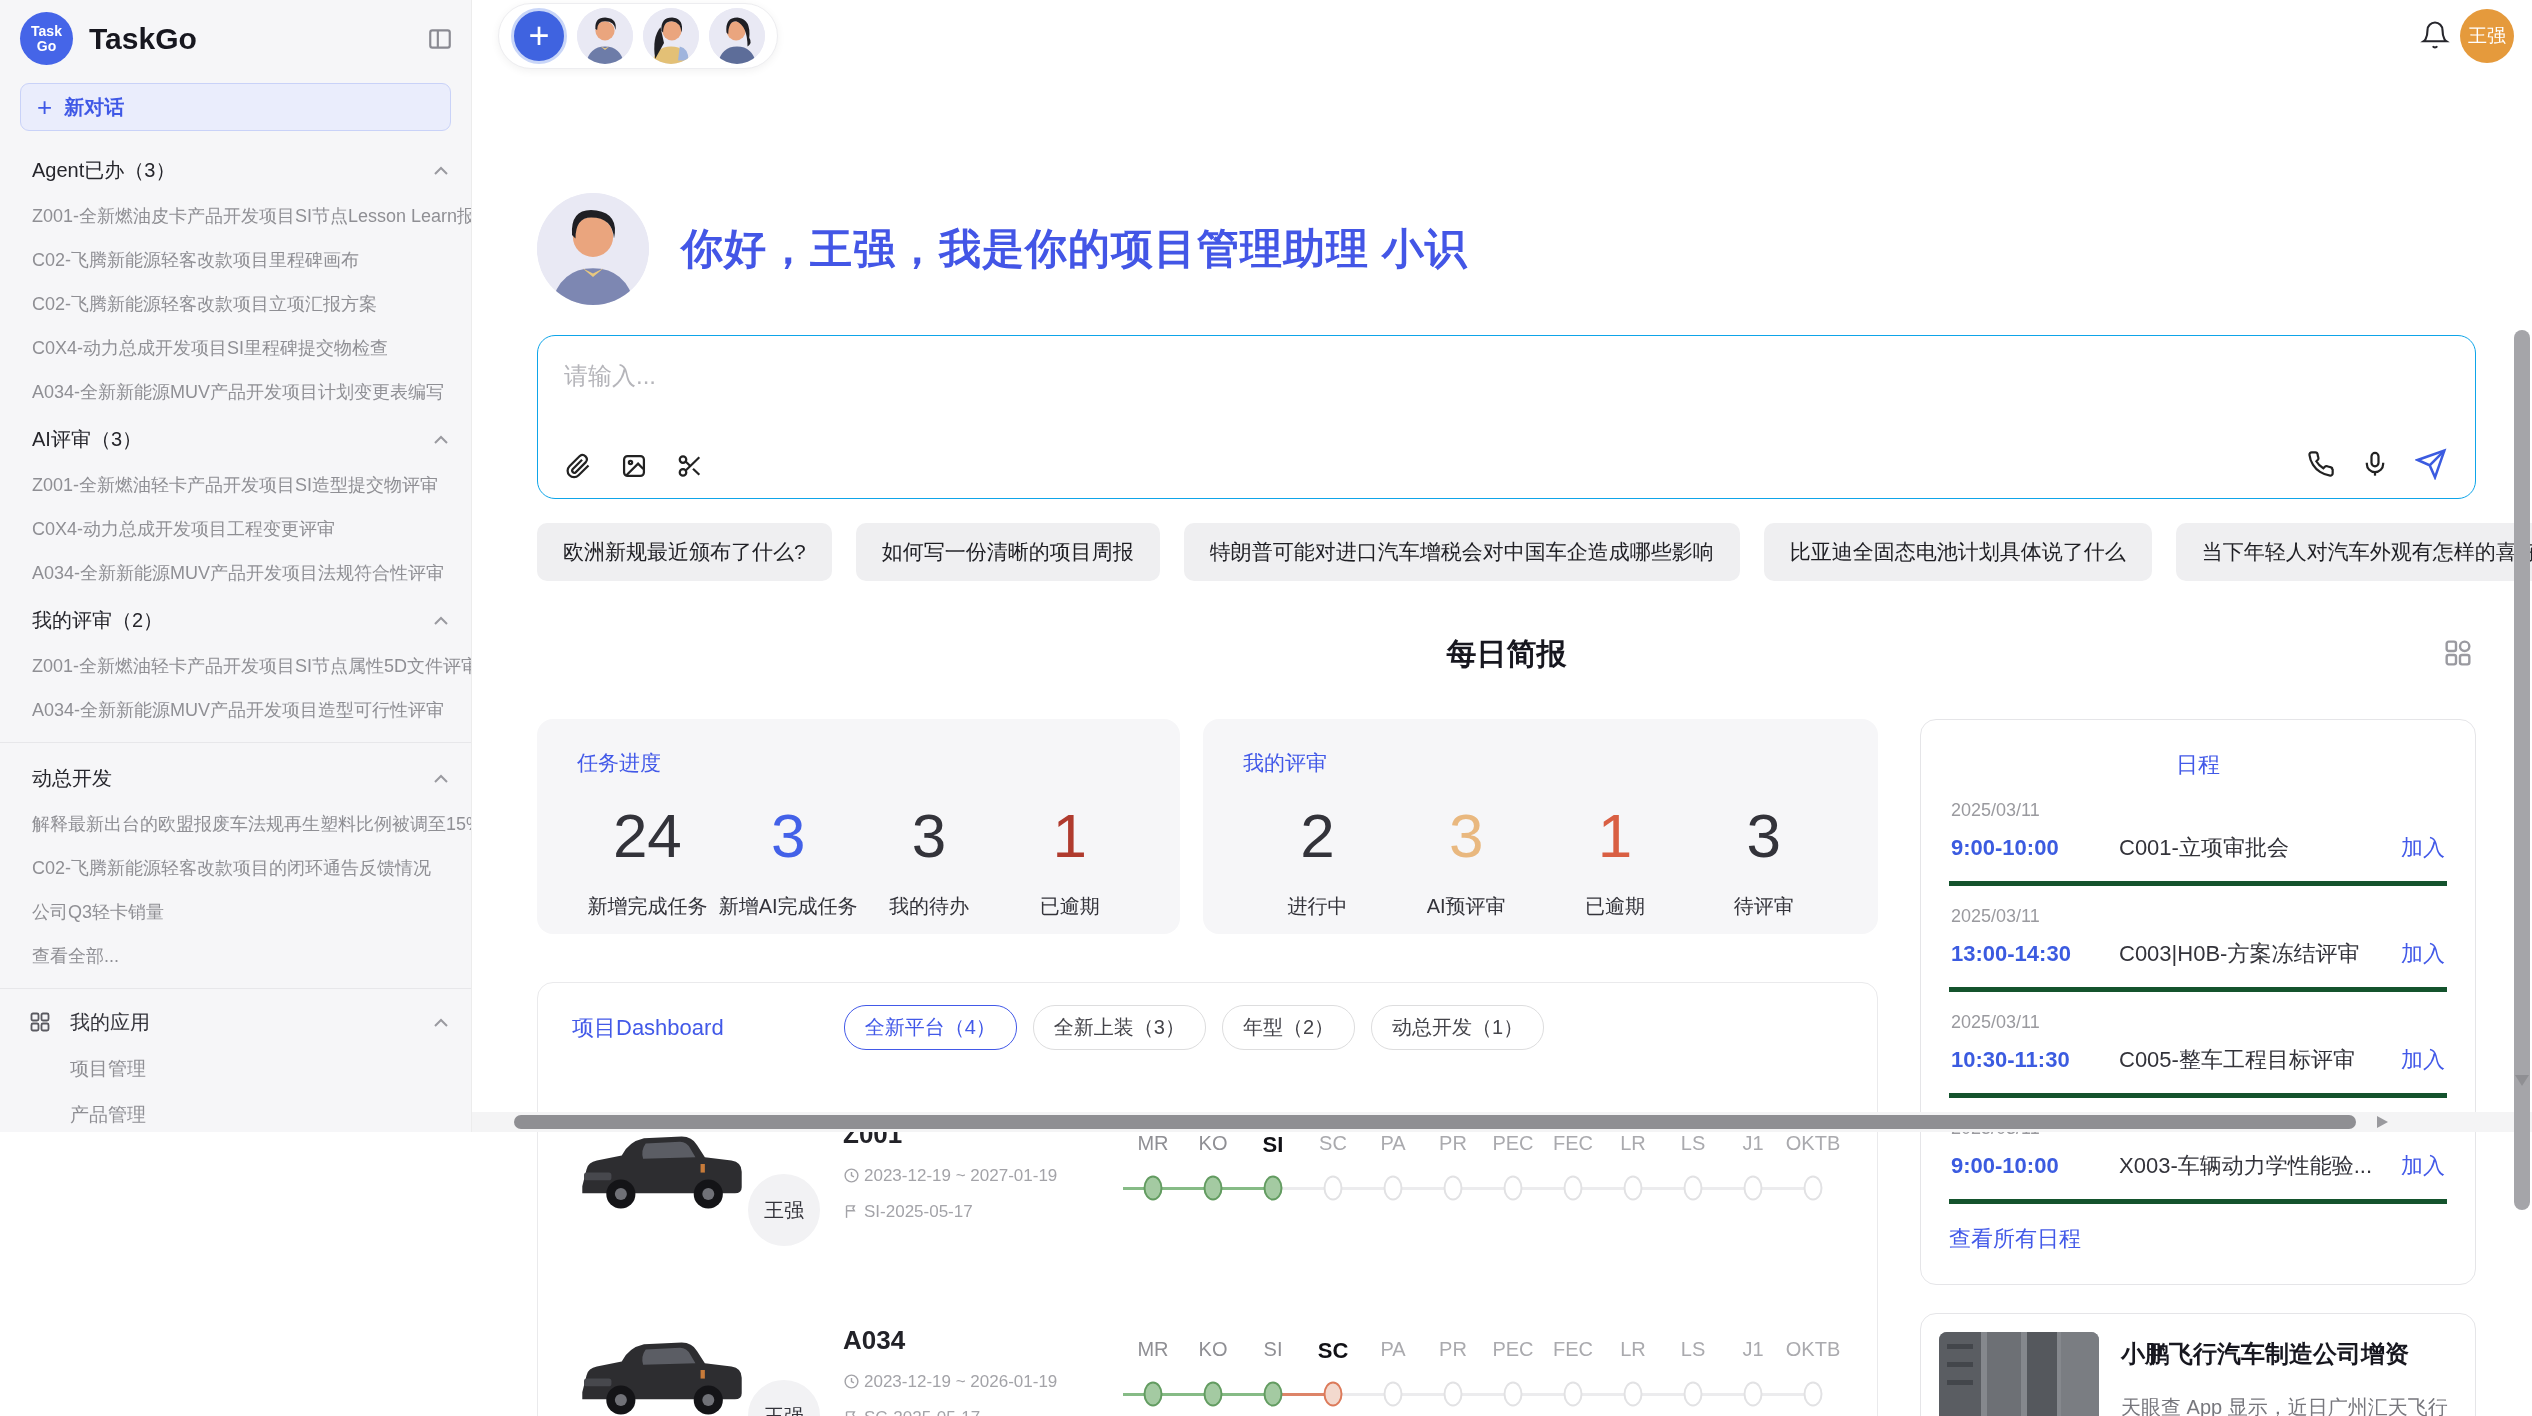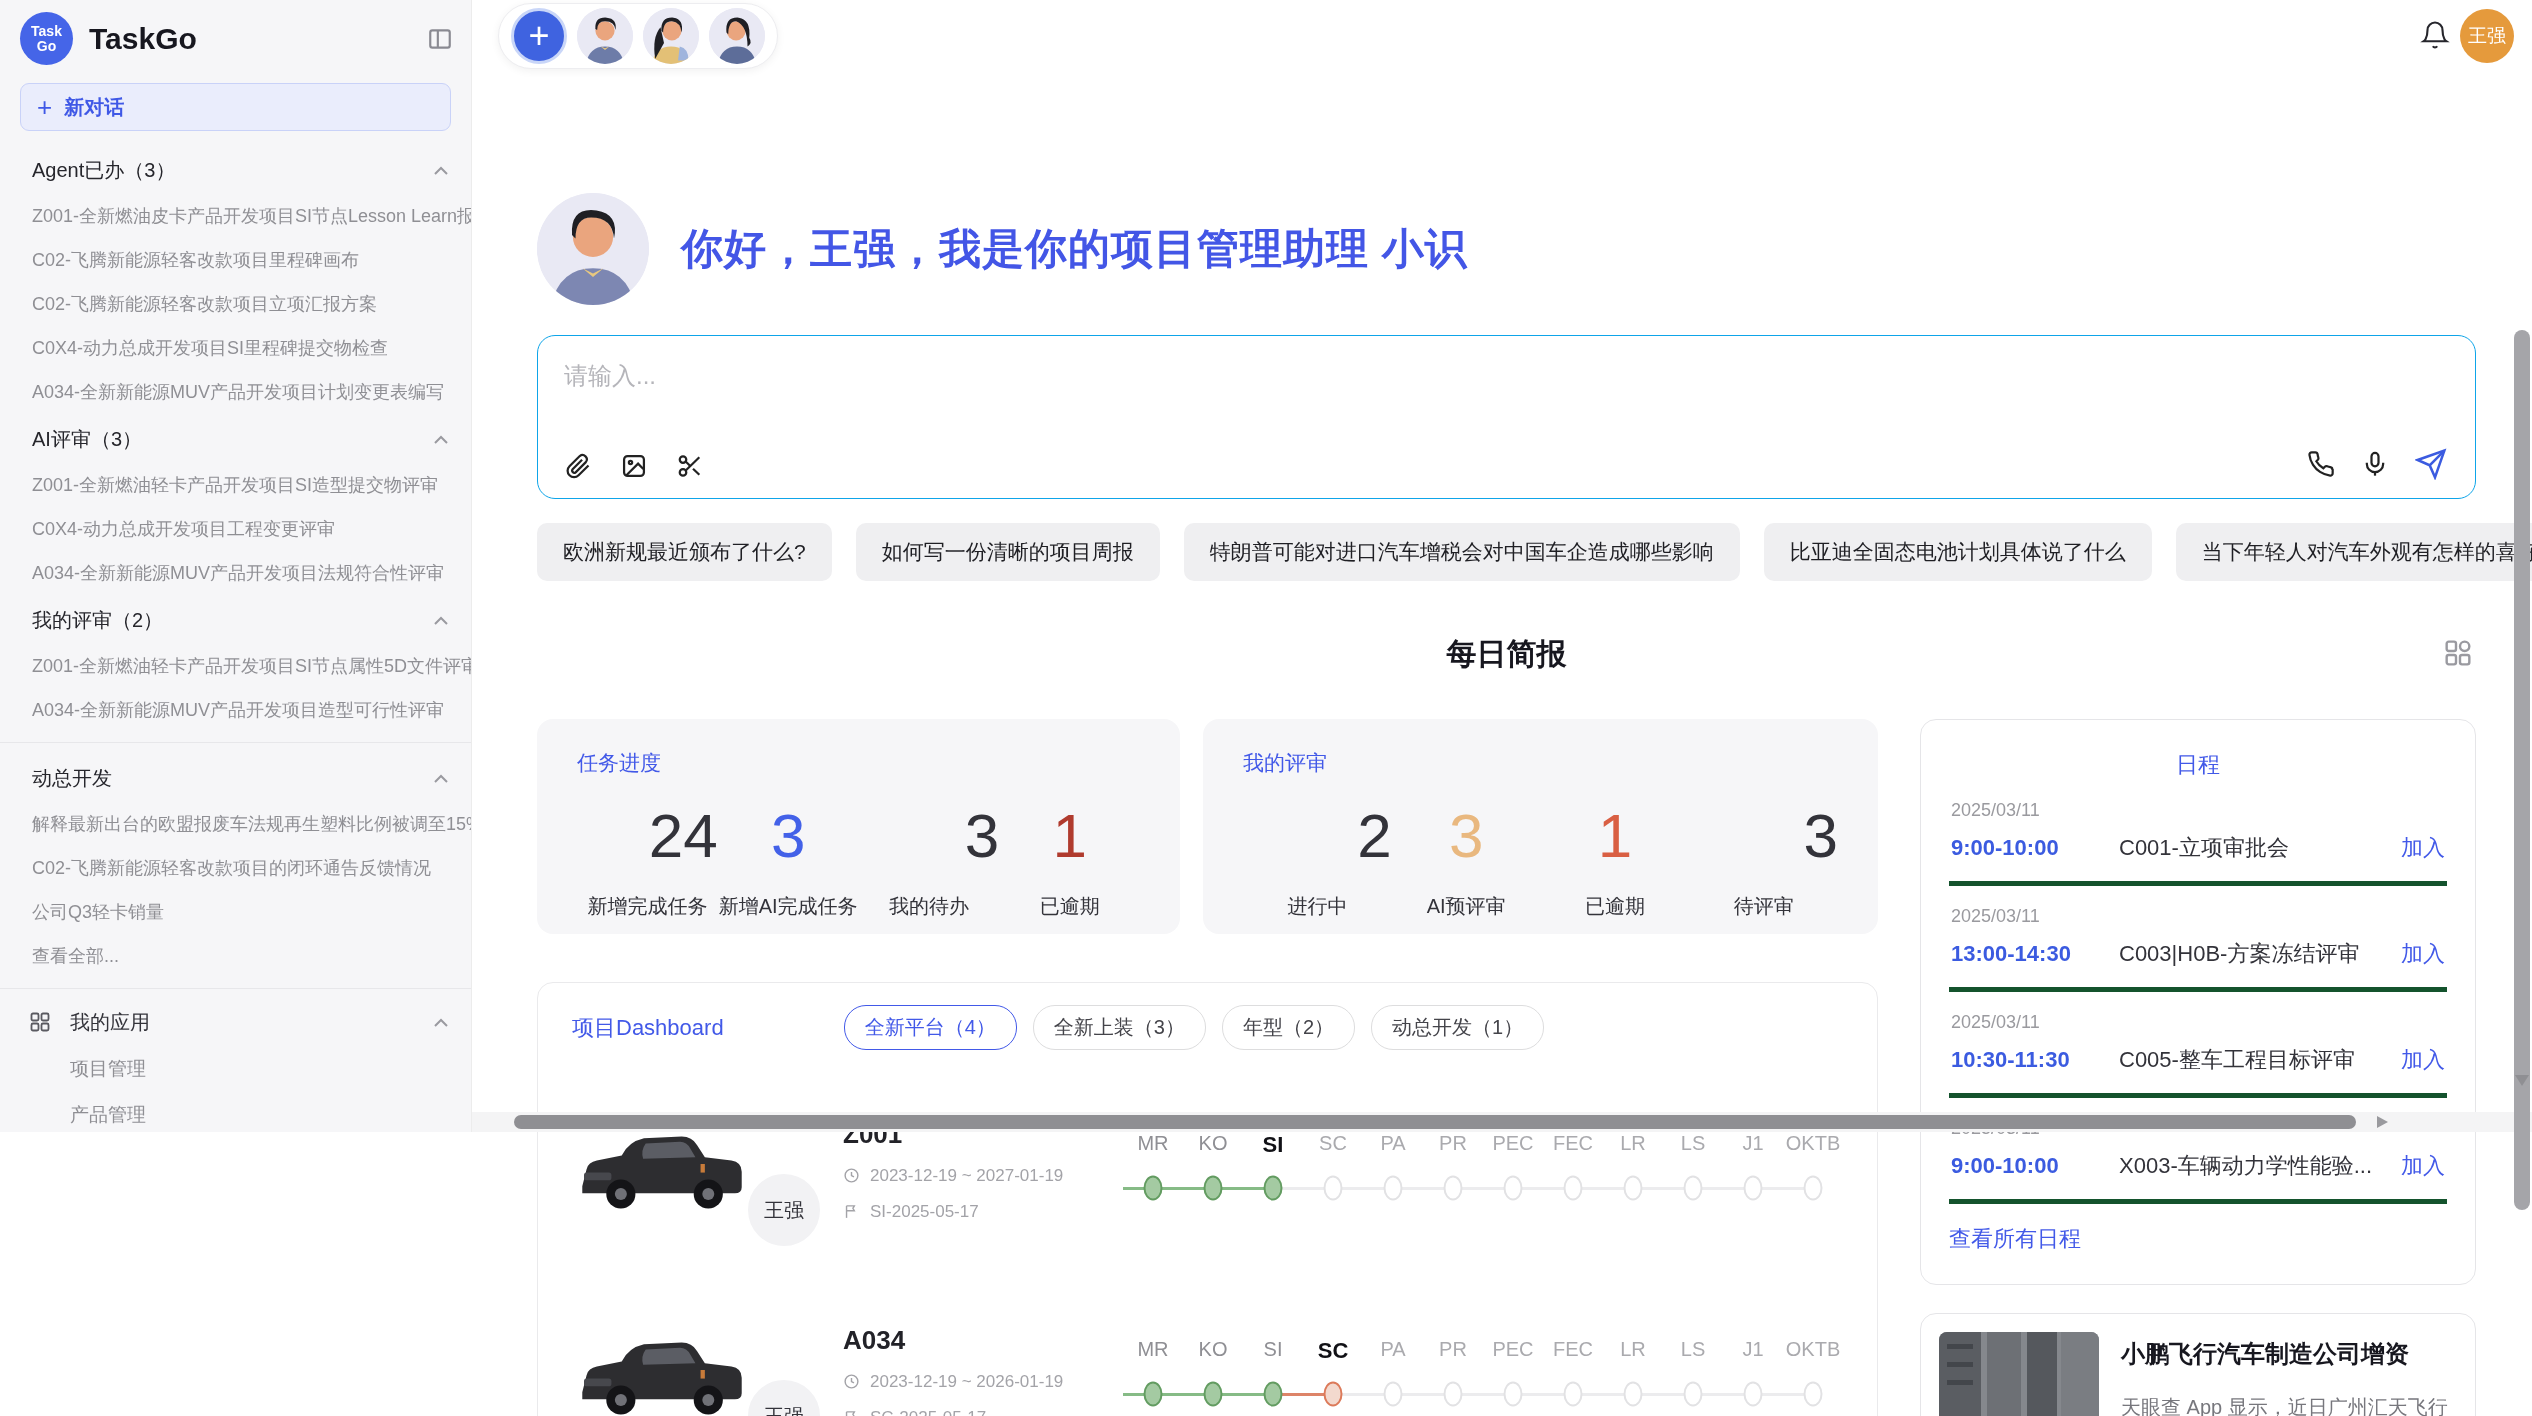--- a/index.html
+++ b/index.html
@@ -75,40 +75,40 @@
   .right-col { width:556px; flex:none; }
 
   .stat-row { display:flex; gap:23px; }
   .stat-card { height:215px; background:#f6f6f8; border-radius:16px; padding:30px 40px; }
   .stat-card.c1 { width:643px; } .stat-card.c2 { width:675px; }
   .stat-card .sc-title { font-size:21px; color:#4259e8; }
   .stat-grid { display:flex; margin-top:24px; }
   .stat { flex:1; text-align:center; }
   .stat .num { font-size:62px; font-weight:500; line-height:70px; }
   .stat .slbl { display:block; margin-top:22px; font-size:20px; color:#33333a; }
-  .n-dark { color:#33333a;text-align:right; } .n-blue { color:#4361e8; } .n-red { color:#b03b2e; }
+  .n-dark { color:#33333a; } .n-blue { color:#4361e8; } .n-red { color:#b03b2e; }
   .n-tan { color:#e9b87f; } .n-red2 { color:#d95f43; }
 
   .dash-card { margin-top:48px; border:1px solid #eaeaec; border-radius:16px; padding:22px 34px;
     height:640px; overflow:hidden; background:#fff; }
   .dash-head { display:flex; align-items:center; }
   .dash-title { font-size:22px; color:#4259e8; }
   .tabs { display:flex; gap:16px; margin-left:120px; }
   .tab { border:1px solid #ddddde; border-radius:22px; padding:8px 20px; font-size:20px; color:#44444a;
     background:#fff; cursor:pointer; white-space:nowrap; }
   .tab.active { border-color:#4259e8; color:#4259e8; }
 
   .proj-row { display:flex; align-items:center; margin-top:34px; height:172px; }
   .car-wrap { width:235px; position:relative; flex:none; }
   .owner-badge { position:absolute; right:-18px; bottom:-22px; width:82px; height:82px; border-radius:50%;
     background:#f2f2f4; border:5px solid #fff; display:flex; align-items:center; justify-content:center;
     font-size:20px; color:#33333a; }
   .proj-info { width:280px; margin-left:36px; flex:none; }
   .proj-name { font-size:26px; font-weight:700; color:#222228; }
-  .meta-row { display:flex; align-items:center; gap:10px; margin-top:16px; color:#a3a3a8; font-size:17px; }
+  .meta-row { display:flex; align-items:center; gap:4px; margin-top:16px; color:#a3a3a8; font-size:17px; }
   .milestones { flex:1; }
   .ms-cells { display:flex; }
   .ms-cell { flex:1; display:flex; flex-direction:column; align-items:center; }
   .ms-label { font-size:20px; color:#aaaaae; height:36px; }
   .ms-cell.done .ms-label { color:#8f8f94; }
   .ms-cell.current .ms-label { color:#111116; font-weight:700; font-size:22px; }
   .ms-track { position:relative; height:40px; width:100%; }
   .half { position:absolute; top:50%; height:3px; margin-top:-1px; width:50%; background:#ececee; }
   .half.L { left:0; } .half.R { right:0; }
   .half.green { background:#86bb86; } .half.red { background:#dd8468; }

